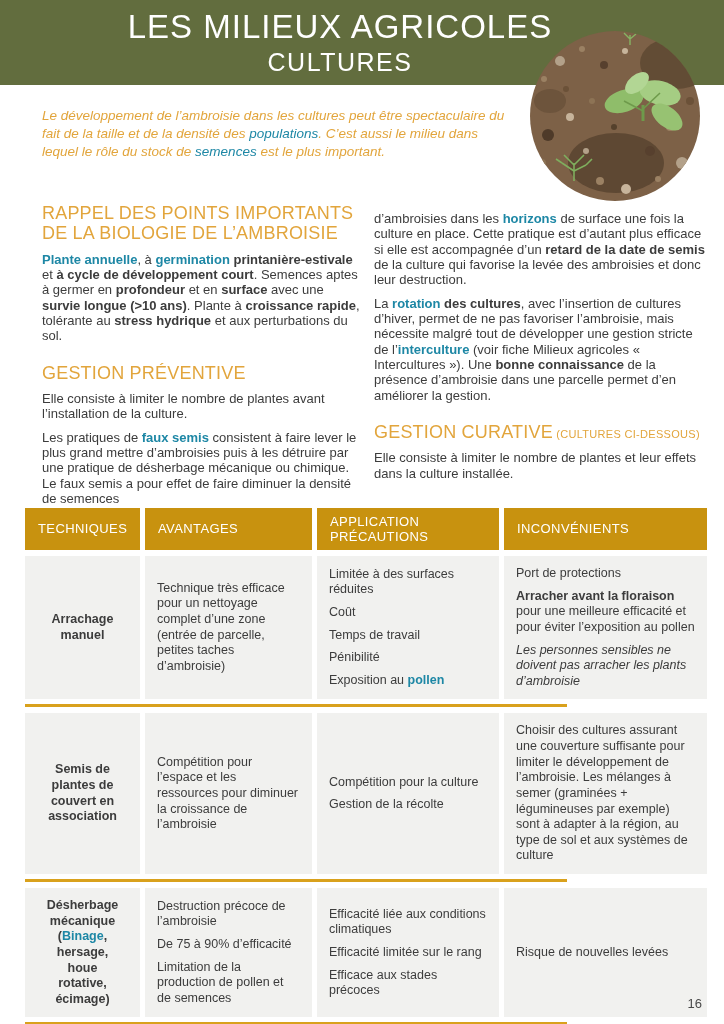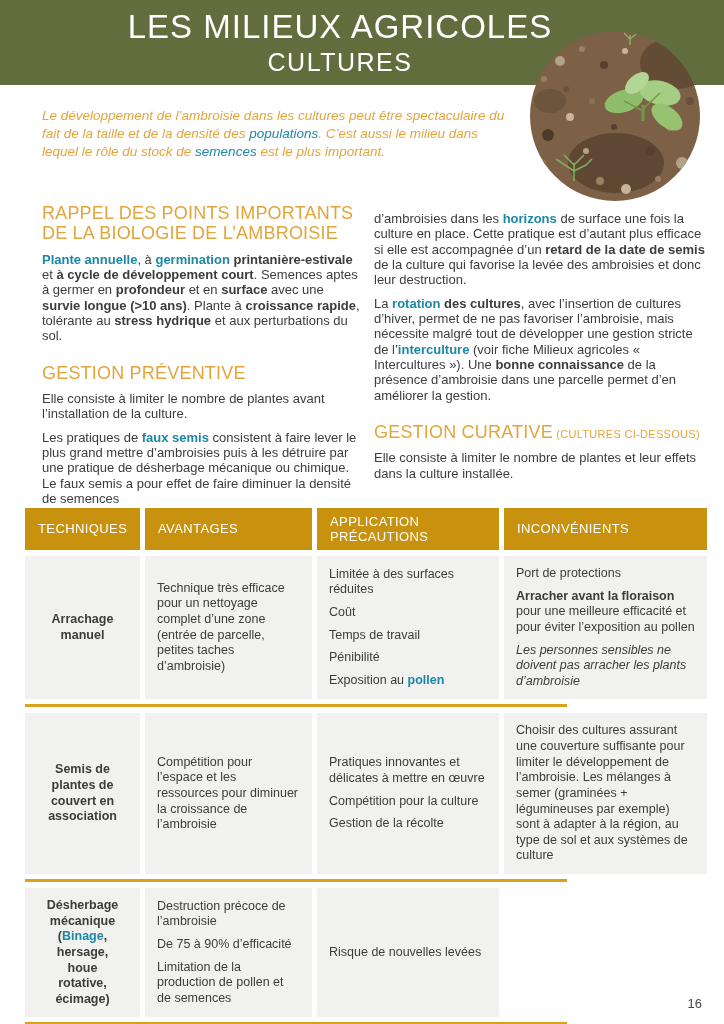--- a/index.html
+++ b/index.html
@@ -182,39 +182,43 @@
     </div>
   <div class="row-sep"></div>
     <div class="trow row-1">
       <div class="tcell tech">
             <p><span class="seg-bold">Semis de plantes de couvert en association</span></p>
           </div>
       <div class="tcell">
             <p><span class="seg-normal">Compétition pour l’espace et les ressources pour diminuer la croissance de l’ambroisie</span></p>
           </div>
       <div class="tcell">
-            <p><span class="seg-normal">Pratiques innovantes et délicates à mettre en œuvre</span></p>
             <p><span class="seg-normal">Compétition pour la culture</span></p>
             <p><span class="seg-normal">Gestion de la récolte</span></p>
           </div>
       <div class="tcell">
             <p><span class="seg-normal">Choisir des cultures assurant une couverture suffisante pour limiter le développement de l’ambroisie. Les mélanges à semer (graminées + légumineuses par exemple) sont à adapter à la région, au type de sol et aux systèmes de culture</span></p>
           </div>
     </div>
   <div class="row-sep"></div>
     <div class="trow row-2">
       <div class="tcell tech">
             <p><span class="seg-bold">Désherbage mécanique (</span><span class="seg-teal">Binage</span><span class="seg-bold">, hersage, houe rotative, écimage)</span></p>
           </div>
       <div class="tcell">
             <p><span class="seg-normal">Destruction précoce de l’ambroisie</span></p>
             <p><span class="seg-normal">De 75 à 90% d’efficacité</span></p>
             <p><span class="seg-normal">Limitation de la production de pollen et de semences</span></p>
           </div>
       <div class="tcell">
+            <p><span class="seg-normal">Efficacité liée aux conditions climatiques</span></p>
+            <p><span class="seg-normal">Efficacité limitée sur le rang</span></p>
+            <p><span class="seg-normal">Efficace aux stades précoces</span></p>
+          </div>
+      <div class="tcell">
             <p><span class="seg-normal">Risque de nouvelles levées</span></p>
           </div>
     </div>
   <div class="row-sep"></div>
 
   </div>
   </div>
 
   <div class="pageno">16</div>
 </div>

